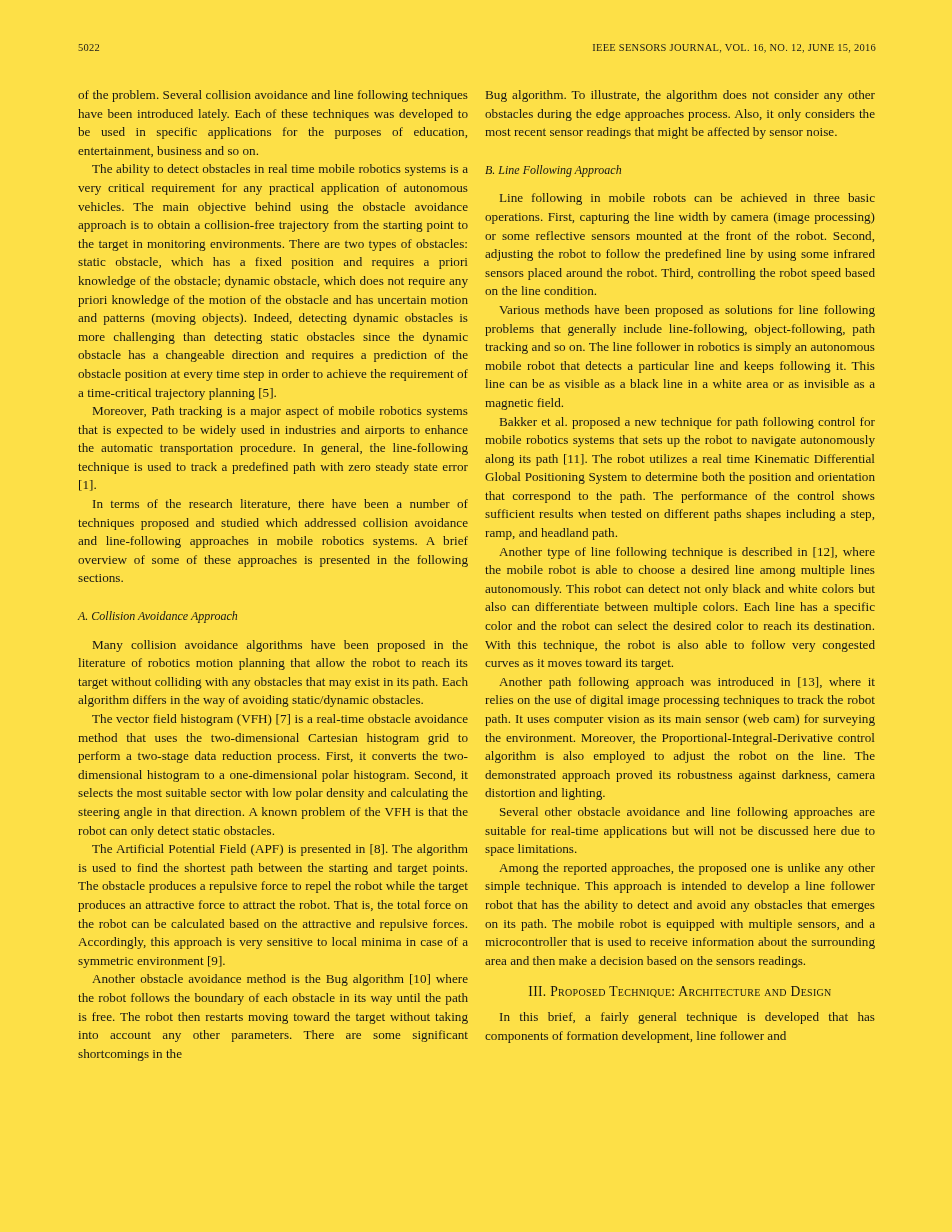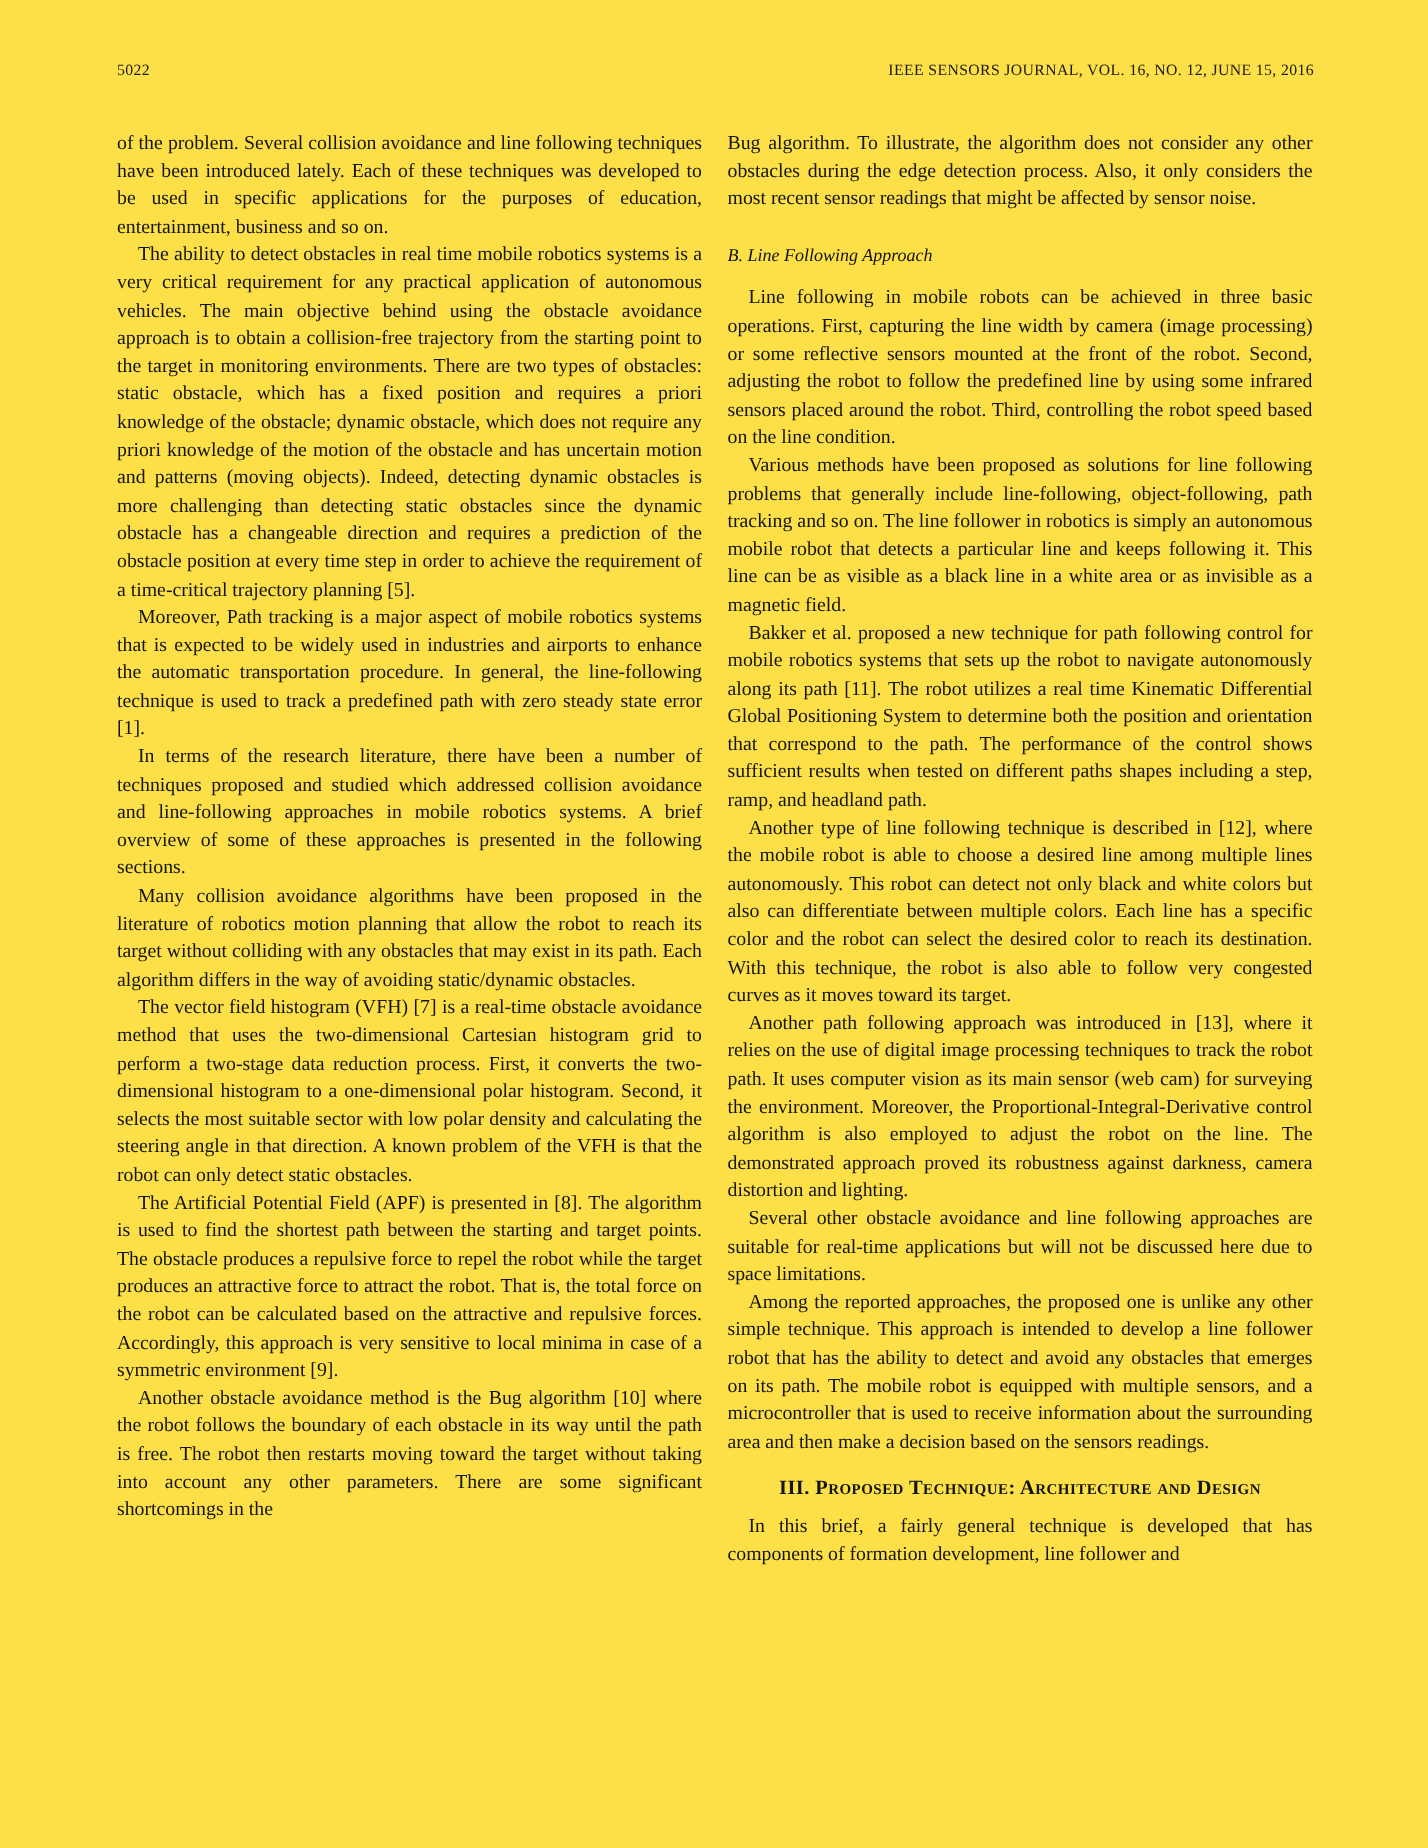--- a/index.html
+++ b/index.html
@@ -46,21 +46,21 @@
     text-indent: 0;
   }
   .subheading {
     font-style: italic;
     font-weight: normal;
     font-size: 12px;
     text-align: left;
     margin: 19px 0 10px 0;
   }
   .section-heading {
-    font-weight: bold;
+    font-weight: normal;
     font-size: 13.6px;
     font-variant: small-caps;
     text-align: center;
     margin: 13px 0 6px 0;
     letter-spacing: 0.3px;
   }
 </style>
 </head>
 <body>
 
@@ -71,28 +71,29 @@
     <span>IEEE SENSORS JOURNAL, VOL. 16, NO. 12, JUNE 15, 2016</span>
   </header>
 
   <main class="columns">
 
     <section class="col">
       <p class="noindent">of the problem. Several collision avoidance and line following techniques have been introduced lately. Each of these techniques was developed to be used in specific applications for the purposes of education, entertainment, business and so on.</p>
       <p>The ability to detect obstacles in real time mobile robotics systems is a very critical requirement for any practical application of autonomous vehicles. The main objective behind using the obstacle avoidance approach is to obtain a collision-free trajectory from the starting point to the target in monitoring environments. There are two types of obstacles: static obstacle, which has a fixed position and requires a priori knowledge of the obstacle; dynamic obstacle, which does not require any priori knowledge of the motion of the obstacle and has uncertain motion and patterns (moving objects). Indeed, detecting dynamic obstacles is more challenging than detecting static obstacles since the dynamic obstacle has a changeable direction and requires a prediction of the obstacle position at every time step in order to achieve the requirement of a time-critical trajectory planning [5].</p>
       <p>Moreover, Path tracking is a major aspect of mobile robotics systems that is expected to be widely used in industries and airports to enhance the automatic transportation procedure. In general, the line-following technique is used to track a predefined path with zero steady state error [1].</p>
       <p>In terms of the research literature, there have been a number of techniques proposed and studied which addressed collision avoidance and line-following approaches in mobile robotics systems. A brief overview of some of these approaches is presented in the following sections.</p>
+      <h3 class="subheading">A. Collision Avoidance Approach</h3>
       <p>Many collision avoidance algorithms have been proposed in the literature of robotics motion planning that allow the robot to reach its target without colliding with any obstacles that may exist in its path. Each algorithm differs in the way of avoiding static/dynamic obstacles.</p>
       <p>The vector field histogram (VFH) [7] is a real-time obstacle avoidance method that uses the two-dimensional Cartesian histogram grid to perform a two-stage data reduction process. First, it converts the two-dimensional histogram to a one-dimensional polar histogram. Second, it selects the most suitable sector with low polar density and calculating the steering angle in that direction. A known problem of the VFH is that the robot can only detect static obstacles.</p>
       <p>The Artificial Potential Field (APF) is presented in [8]. The algorithm is used to find the shortest path between the starting and target points. The obstacle produces a repulsive force to repel the robot while the target produces an attractive force to attract the robot. That is, the total force on the robot can be calculated based on the attractive and repulsive forces. Accordingly, this approach is very sensitive to local minima in case of a symmetric environment [9].</p>
       <p>Another obstacle avoidance method is the Bug algorithm [10] where the robot follows the boundary of each obstacle in its way until the path is free. The robot then restarts moving toward the target without taking into account any other parameters. There are some significant shortcomings in the</p>
     </section>
 
     <section class="col">
-      <p class="noindent">Bug algorithm. To illustrate, the algorithm does not consider any other obstacles during the edge detection process. Also, it only considers the most recent sensor readings that might be affected by sensor noise.</p>
+      <p class="noindent">Bug algorithm. To illustrate, the algorithm does not consider any other obstacles during the edge approaches process. Also, it only considers the most recent sensor readings that might be affected by sensor noise.</p>
       <h3 class="subheading">B. Line Following Approach</h3>
       <p>Line following in mobile robots can be achieved in three basic operations. First, capturing the line width by camera (image processing) or some reflective sensors mounted at the front of the robot. Second, adjusting the robot to follow the predefined line by using some infrared sensors placed around the robot. Third, controlling the robot speed based on the line condition.</p>
       <p>Various methods have been proposed as solutions for line following problems that generally include line-following, object-following, path tracking and so on. The line follower in robotics is simply an autonomous mobile robot that detects a particular line and keeps following it. This line can be as visible as a black line in a white area or as invisible as a magnetic field.</p>
       <p>Bakker et al. proposed a new technique for path following control for mobile robotics systems that sets up the robot to navigate autonomously along its path [11]. The robot utilizes a real time Kinematic Differential Global Positioning System to determine both the position and orientation that correspond to the path. The performance of the control shows sufficient results when tested on different paths shapes including a step, ramp, and headland path.</p>
       <p>Another type of line following technique is described in [12], where the mobile robot is able to choose a desired line among multiple lines autonomously. This robot can detect not only black and white colors but also can differentiate between multiple colors. Each line has a specific color and the robot can select the desired color to reach its destination. With this technique, the robot is also able to follow very congested curves as it moves toward its target.</p>
       <p>Another path following approach was introduced in [13], where it relies on the use of digital image processing techniques to track the robot path. It uses computer vision as its main sensor (web cam) for surveying the environment. Moreover, the Proportional-Integral-Derivative control algorithm is also employed to adjust the robot on the line. The demonstrated approach proved its robustness against darkness, camera distortion and lighting.</p>
       <p>Several other obstacle avoidance and line following approaches are suitable for real-time applications but will not be discussed here due to space limitations.</p>
       <p>Among the reported approaches, the proposed one is unlike any other simple technique. This approach is intended to develop a line follower robot that has the ability to detect and avoid any obstacles that emerges on its path. The mobile robot is equipped with multiple sensors, and a microcontroller that is used to receive information about the surrounding area and then make a decision based on the sensors readings.</p>
       <h2 class="section-heading">III. Proposed Technique: Architecture and Design</h2>
       <p>In this brief, a fairly general technique is developed that has components of formation development, line follower and</p>

